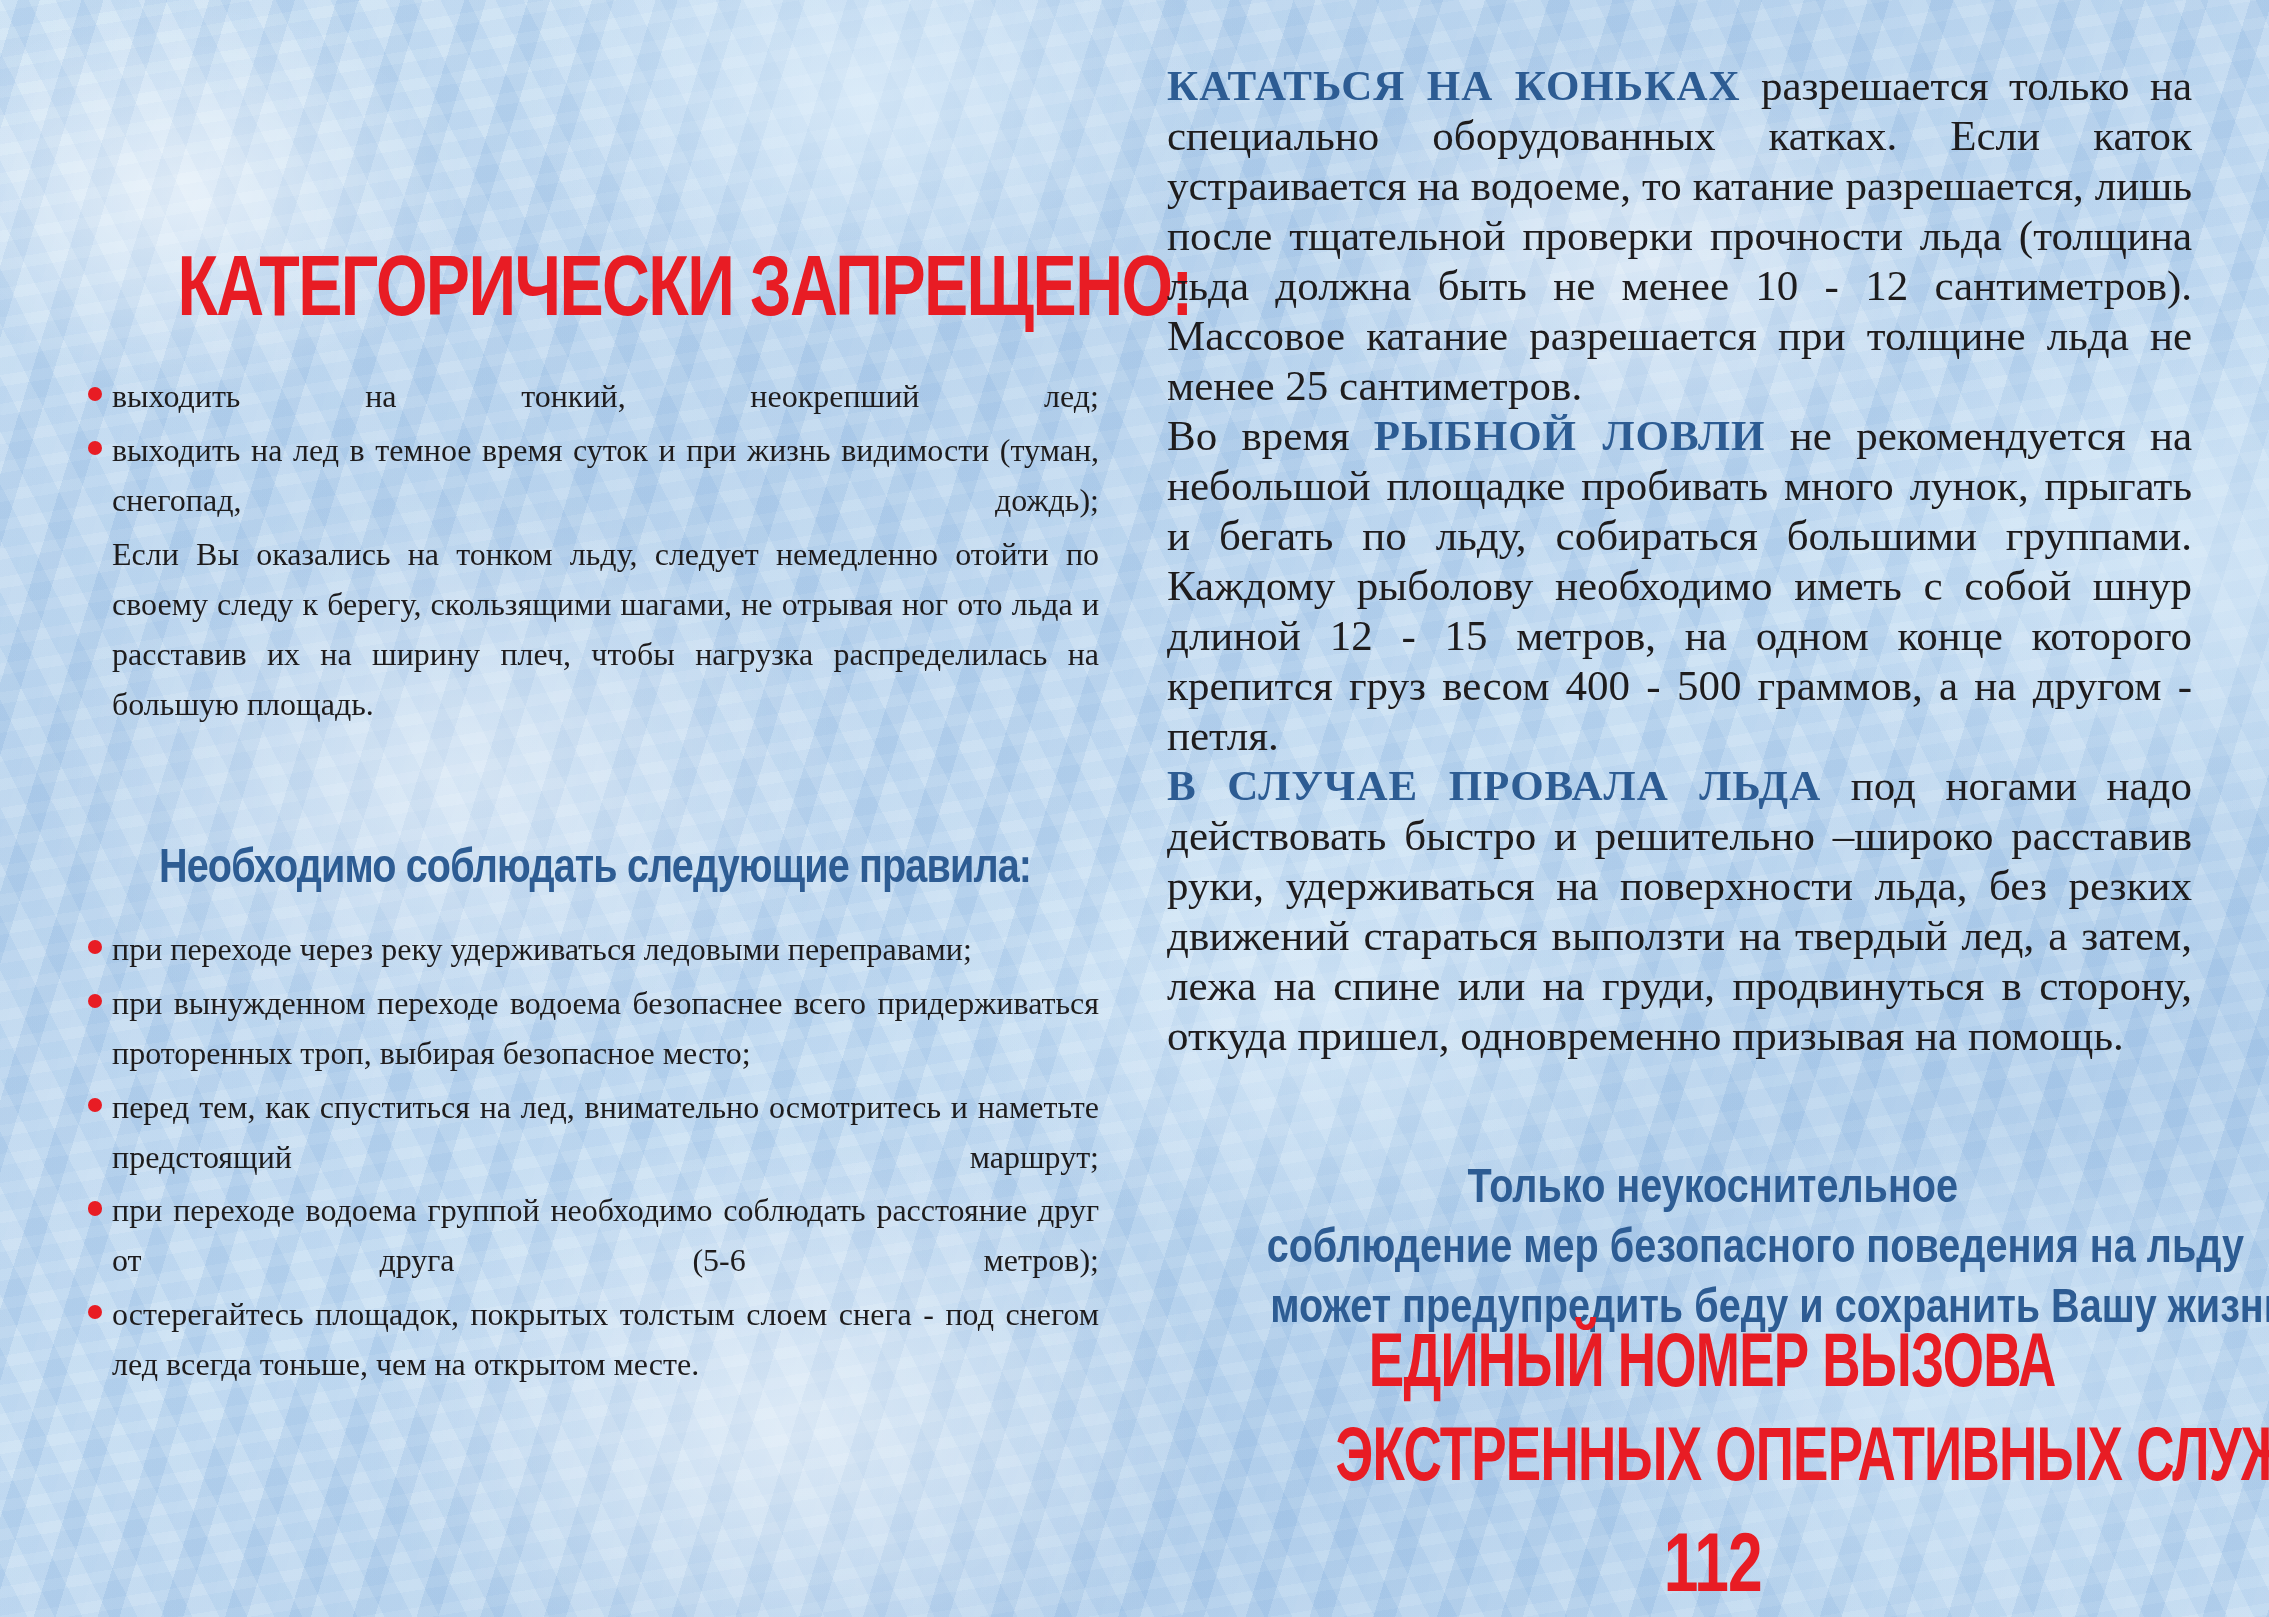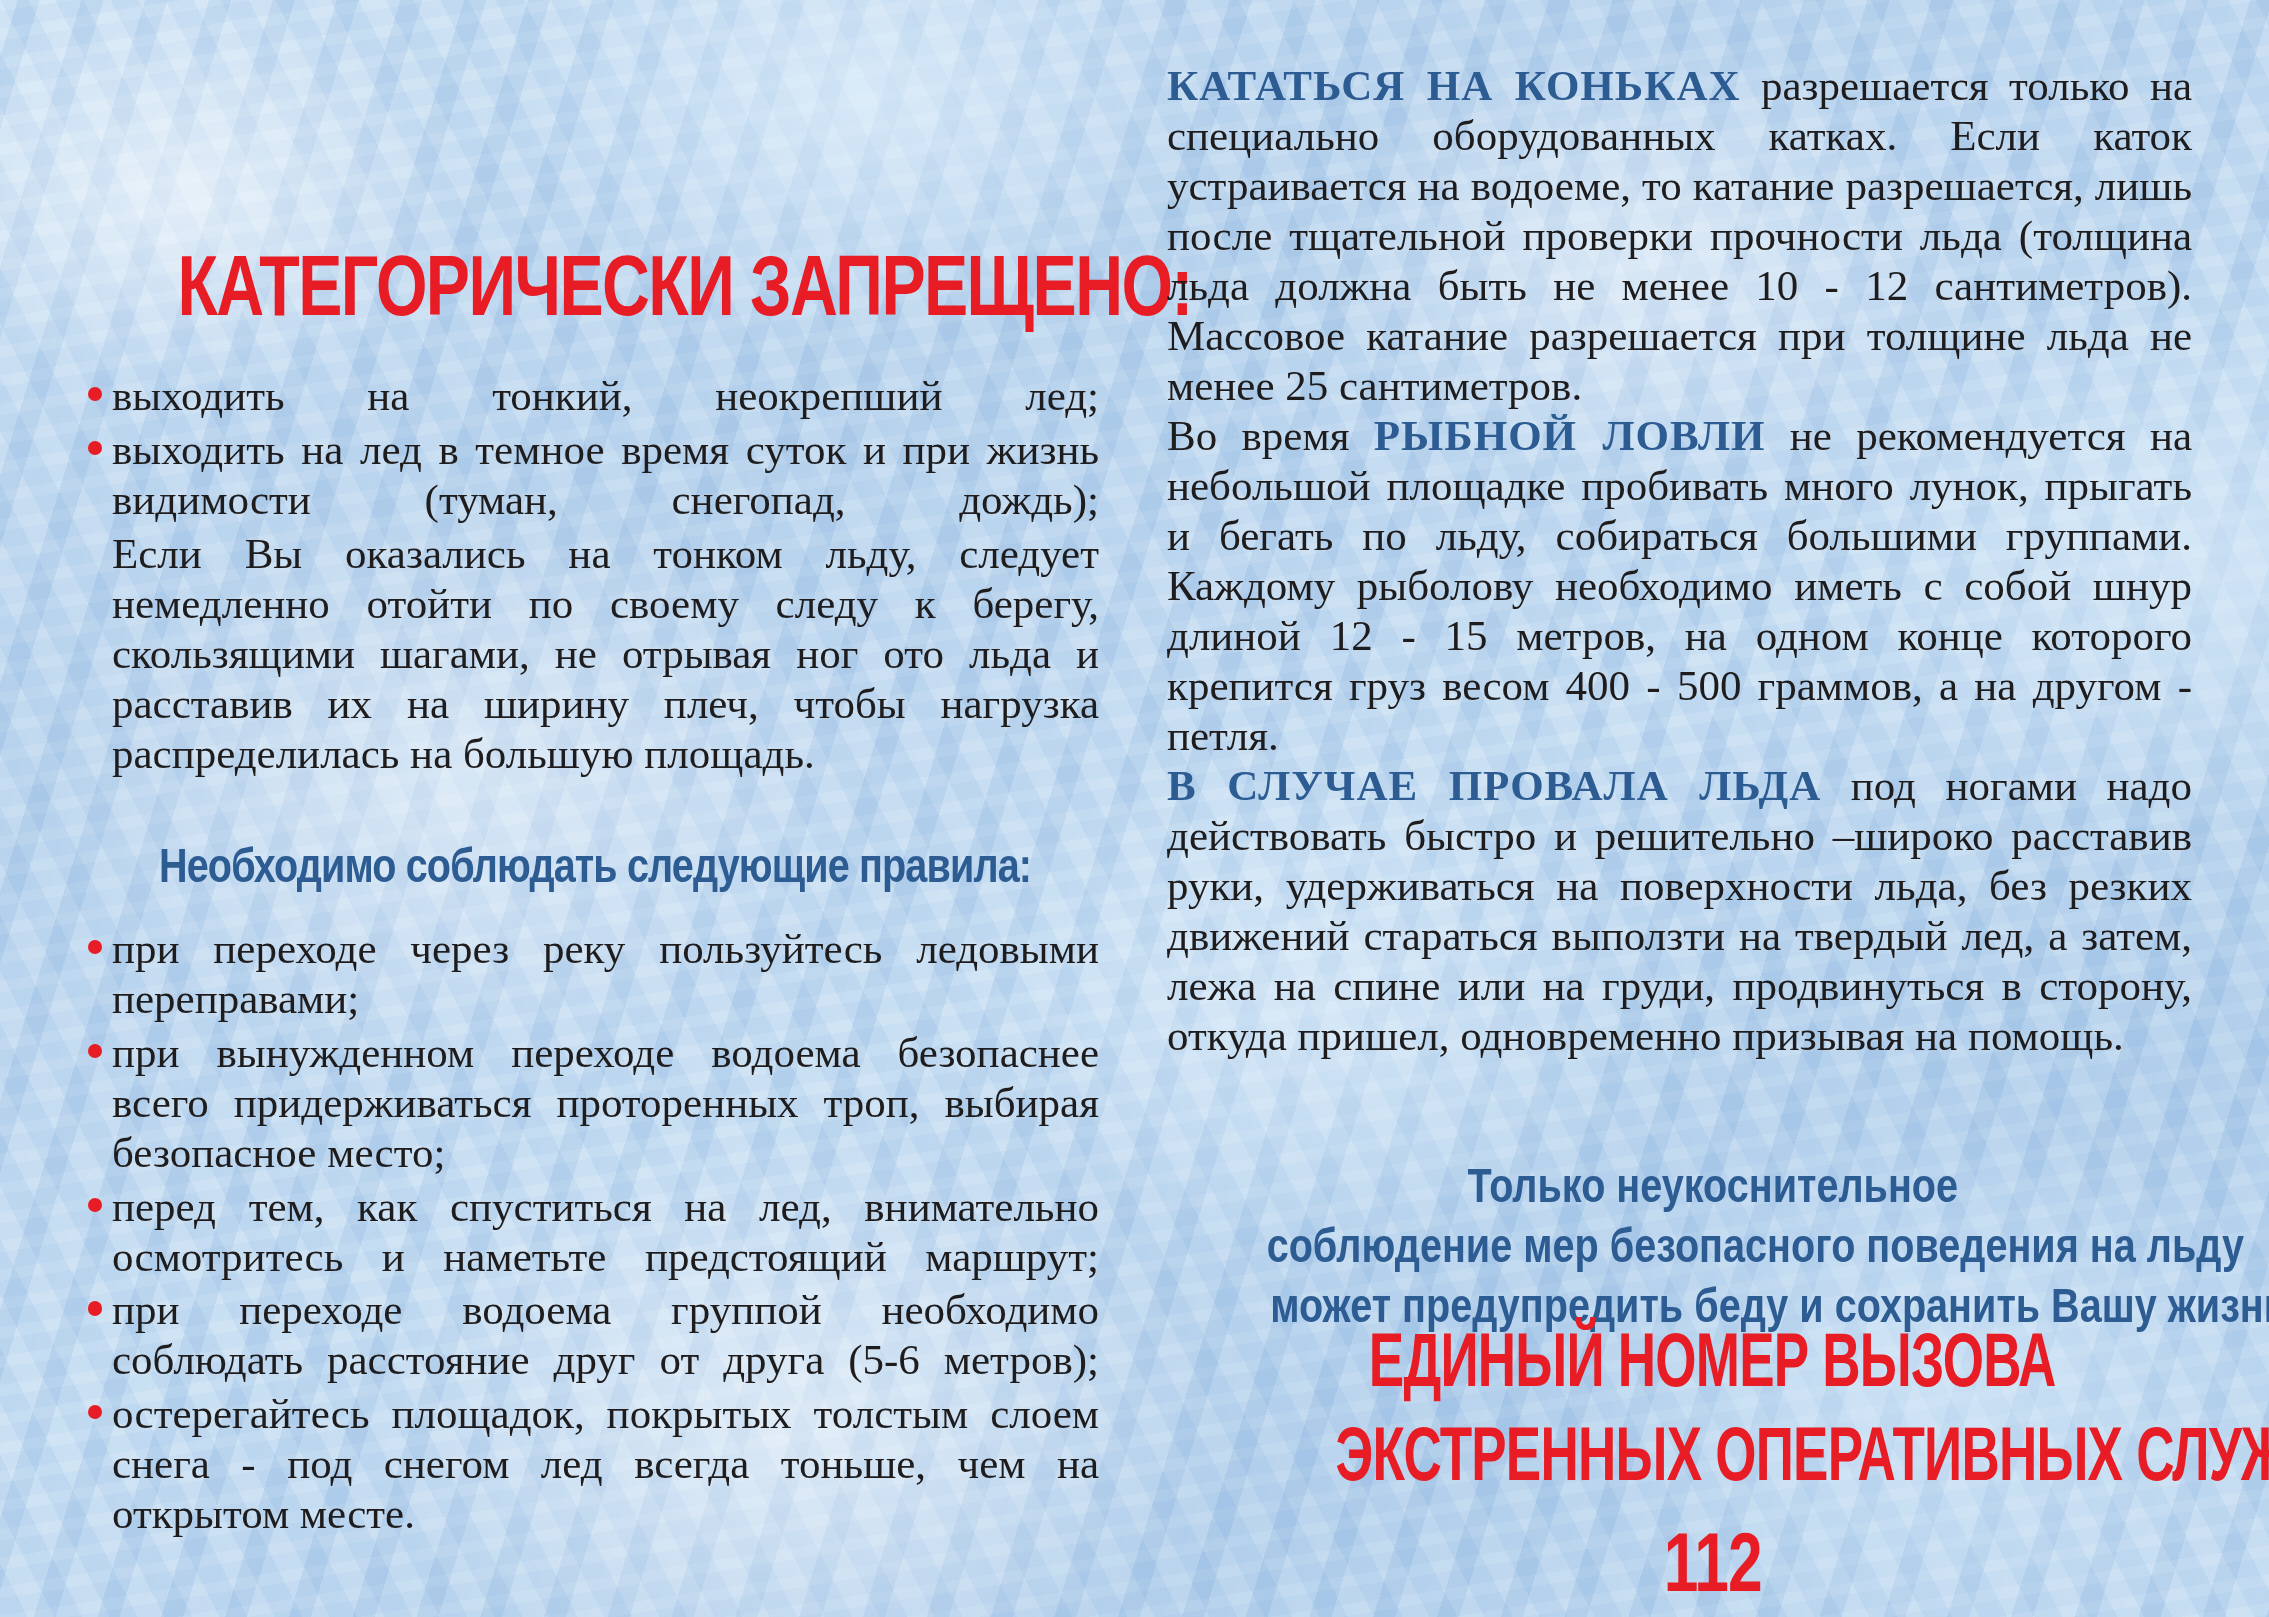--- a/index.html
+++ b/index.html
@@ -27,21 +27,21 @@
   .cond{
     display:inline-block;white-space:nowrap;
     font-family:"Liberation Sans","DejaVu Sans",sans-serif;font-weight:700;
     transform-origin:center;line-height:1.05;
   }
   
   .title-block{top:82px;left:88px;width:1011px;}
   .title-block .cond{font-size:80px;color:var(--accent-blue,#2d5c93);transform:scale(.80,1.08);letter-spacing:-1.9px;}
   .heading-prohibited{top:245px;left:88px;width:1011px;}
   .heading-prohibited .cond{font-size:78px;color:var(--accent-red,#e81c24);transform:scale(.85,1.10);letter-spacing:-1.9px;}
-  .list{font-size:43px;line-height:50px;}
+  .list{font-size:32px;line-height:50px;}
   .list-prohibited{top:371px;left:88px;width:1011px;}
   .rules-heading{top:841px;left:88px;width:1011px;}
   .rules-heading .cond{font-size:46px;color:var(--accent-blue,#2d5c93);transform:scale(.86,1.05);letter-spacing:-1px;}
   .list-rules{top:924px;left:88px;width:1011px;}
   .pitem{position:relative;padding-left:24px;text-align:justify;margin-bottom:3.8px;}
   .pitem.jlast{text-align-last:justify;}
   .dot{position:absolute;left:0;top:16px;width:14.3px;height:14.3px;border-radius:50%;background:var(--accent-red,#e81c24);}
   .note{padding-left:24px;text-align:justify;}
   
   .right-text{top:61px;left:1167px;width:1025px;font-size:43px;line-height:50px;}
@@ -76,21 +76,21 @@
     <div class="note">Если Вы оказались на тонком льду, следует немедленно отойти по своему следу к берегу, скользящими шагами, не отрывая ног ото льда и расставив их на ширину плеч, чтобы нагрузка распределилась на большую площадь.</div>
   </div>
 
   <div class="abs rules-heading centered">
     <span class="cond">Необходимо соблюдать следующие правила:</span>
   </div>
 
   <div class="abs list list-rules">
     <div class="pitem">
       <span class="dot"></span>
-      <span>при переходе через реку пользуйтесь ледовыми переправами;</span>
+      <span>при переходе через реку удерживаться ледовыми переправами;</span>
     </div>
     <div class="pitem">
       <span class="dot"></span>
       <span>при вынужденном переходе водоема безопаснее всего придерживаться проторенных троп, выбирая безопасное место;</span>
     </div>
     <div class="pitem jlast">
       <span class="dot"></span>
       <span>перед тем, как спуститься на лед, внимательно осмотритесь и наметьте предстоящий маршрут;</span>
     </div>
     <div class="pitem jlast">

